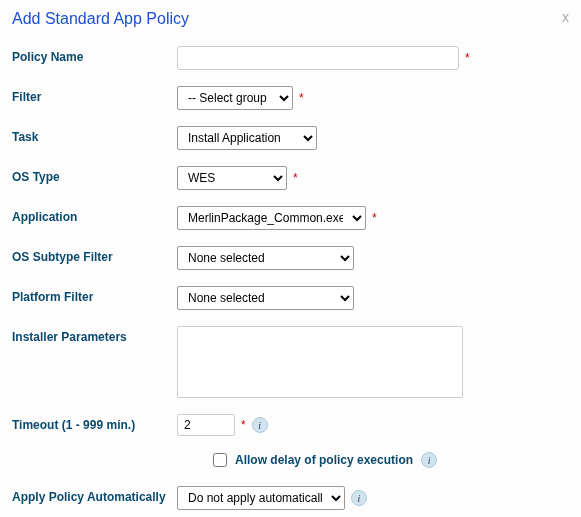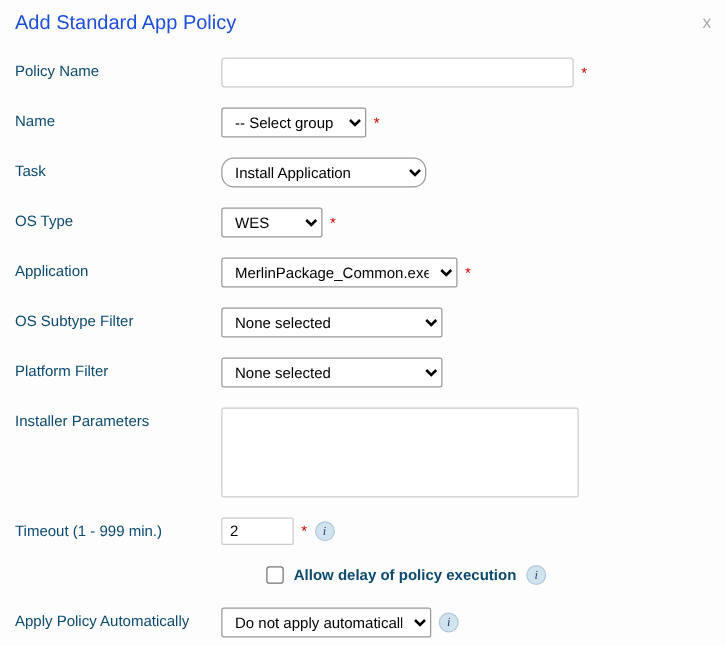--- a/index.html
+++ b/index.html
@@ -3,28 +3,28 @@
 <meta charset="utf-8">
 <style>
 * { box-sizing: border-box; margin: 0; padding: 0; }
 body { font-family: Arial, Helvetica, sans-serif; font-size: 12px; color: #333; background: #fdfdfd; width: 581px; height: 517px; position: relative; }
 .dialog { padding: 10px 12px; }
 .dialog-header { display: flex; justify-content: space-between; align-items: flex-start; margin-bottom: 18px; }
 .dialog-title { font-size: 16px; color: #1d4ed8; font-weight: 400; }
 .close-x { font-size: 14px; color: #aaa; cursor: pointer; line-height: 1; }
 .form { display: block; }
 .row { display: flex; align-items: flex-start; margin-bottom: 16px; }
-.label { width: 165px; color: #0b4a6f; font-weight: normal; font-size: 12px; padding-top: 4px; }
+.label { width: 165px; color: #0b4a6f; font-weight: bold; font-size: 12px; padding-top: 4px; }
 .ctrl { display: flex; align-items: center; gap: 6px; }
 .text-input { height: 24px; border: 1px solid #ccc; border-radius: 3px; padding: 2px 8px; font-size: 12px; background: #fff; }
 .wide { width: 282px; }
 .select { height: 24px; border: 1px solid #999; border-radius: 2px; padding: 2px 6px; font-size: 12px; background: #fff; }
 .sel-group { width: 116px; }
-.sel-task { width: 164px; border-radius: 10px; }
-.sel-os { width: 81px; }
+.sel-task { width: 140px; }
+.sel-os { width: 110px; }
 .sel-app { width: 189px; }
 .sel-filter { width: 177px; }
 .sel-apply { width: 168px; }
 .textarea { width: 286px; height: 72px; border: 1px solid #ccc; border-radius: 2px; padding: 4px; font-size: 12px; resize: none; background: #fff; }
 .timeout-input { width: 58px; height: 22px; border: 1px solid #ccc; border-radius: 2px; padding: 2px 6px; font-size: 12px; }
 .req { color: #c00; font-size: 12px; }
 .info-icon { width: 16px; height: 16px; border-radius: 50%; background: #d0e4f0; color: #336; display: inline-flex; align-items: center; justify-content: center; font-size: 10px; font-style: italic; font-family: Georgia, serif; border: 1px solid #b0c8d8; }
 .checkbox-row { margin-left: 165px; display: flex; align-items: center; gap: 8px; margin-bottom: 18px; padding-left: 36px; }
 .checkbox { width: 14px; height: 14px; }
 .checkbox-label { color: #0b4a6f; font-weight: bold; font-size: 12px; }
@@ -43,21 +43,21 @@
 
     <div class="row">
       <div class="label">Policy Name</div>
       <div class="ctrl">
         <input type="text" class="text-input wide" value="" style="">
         <span class="req">*</span>
       </div>
     </div>
 
     <div class="row">
-      <div class="label">Name</div>
+      <div class="label">Filter</div>
       <div class="ctrl">
         <select class="select sel-group">
           <option>-- Select group --</option>
         </select>
         <span class="req">*</span>
       </div>
     </div>
 
     <div class="row">
       <div class="label">Task</div>

